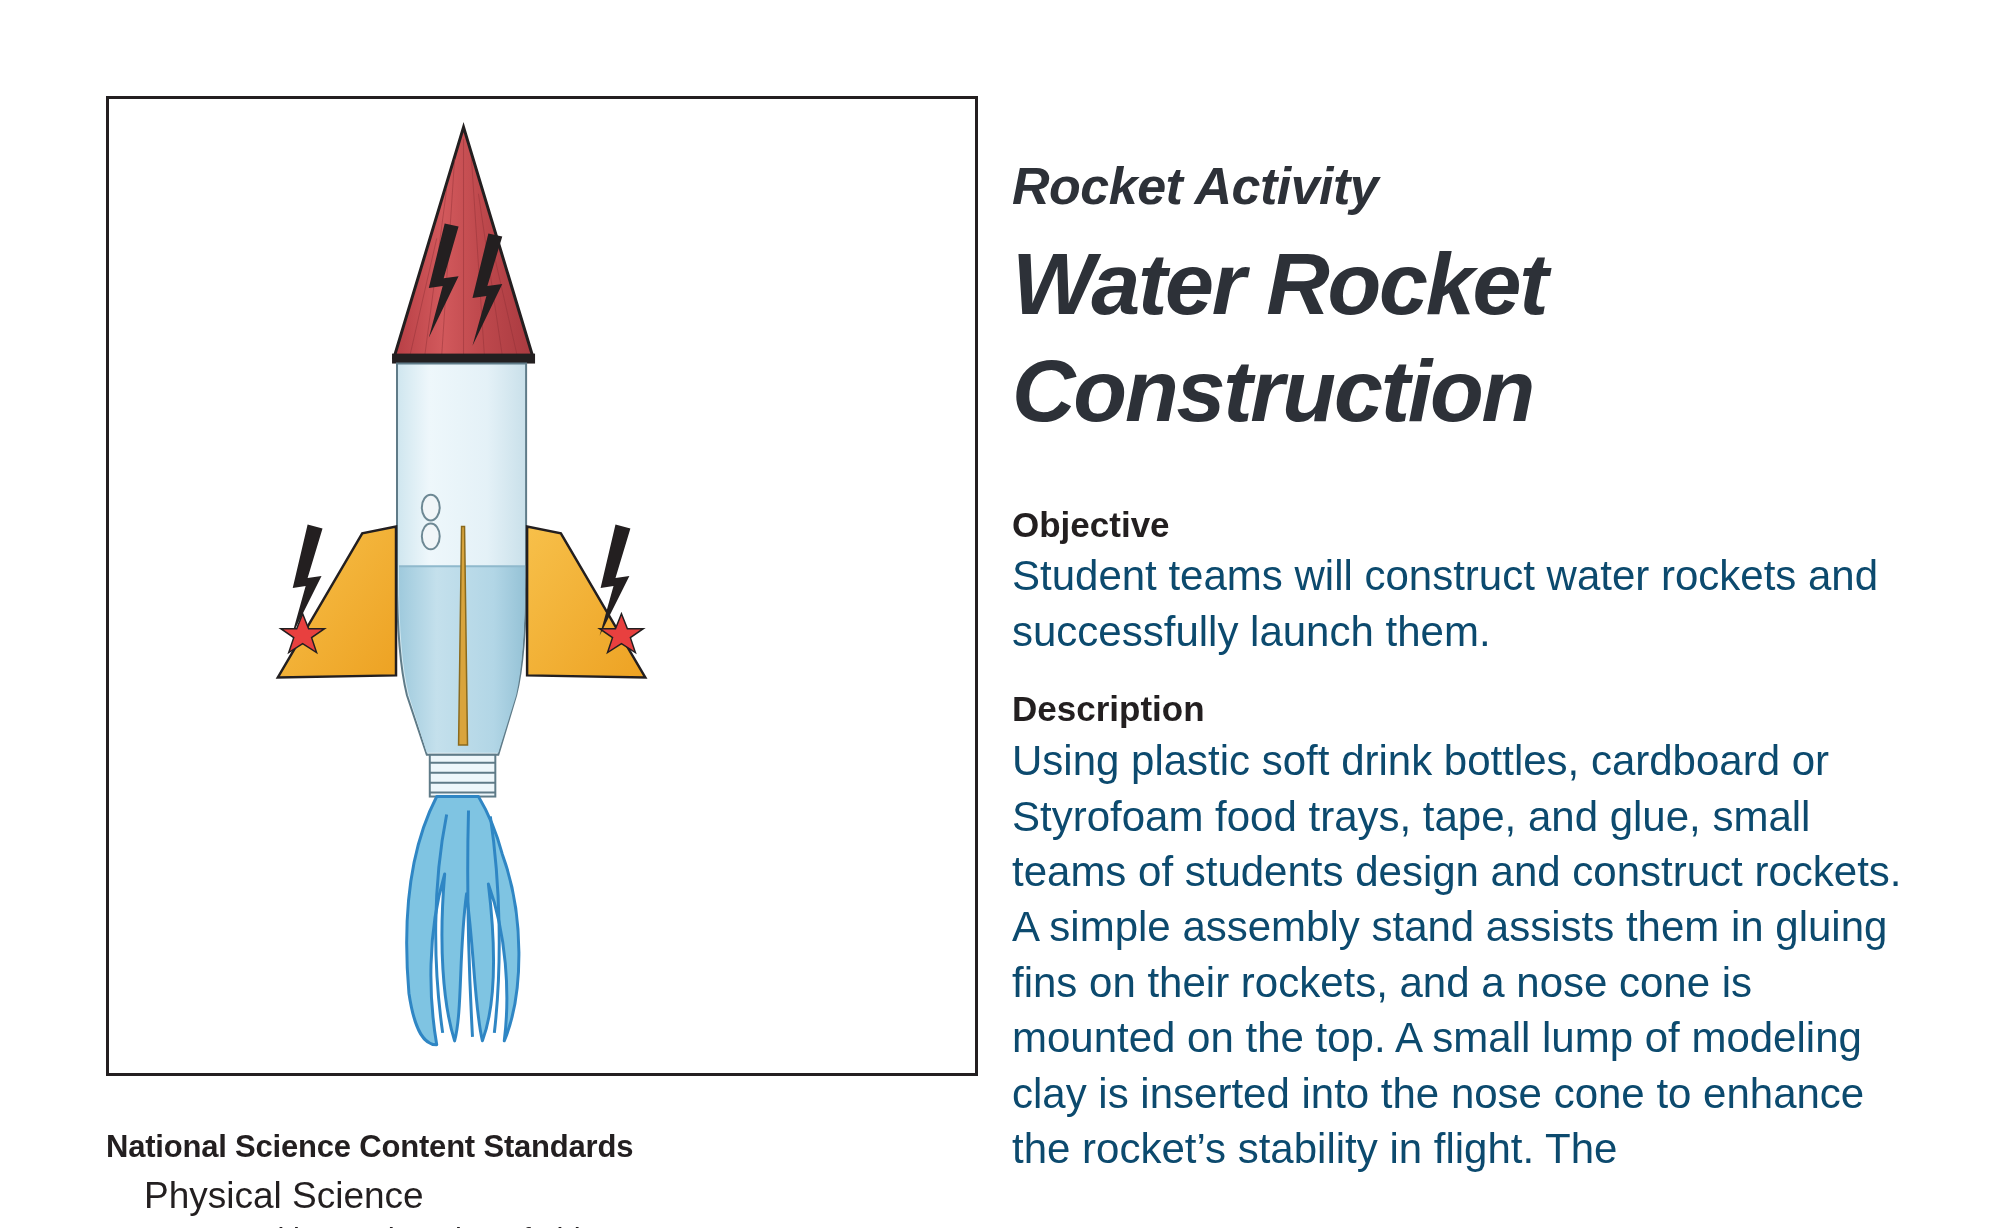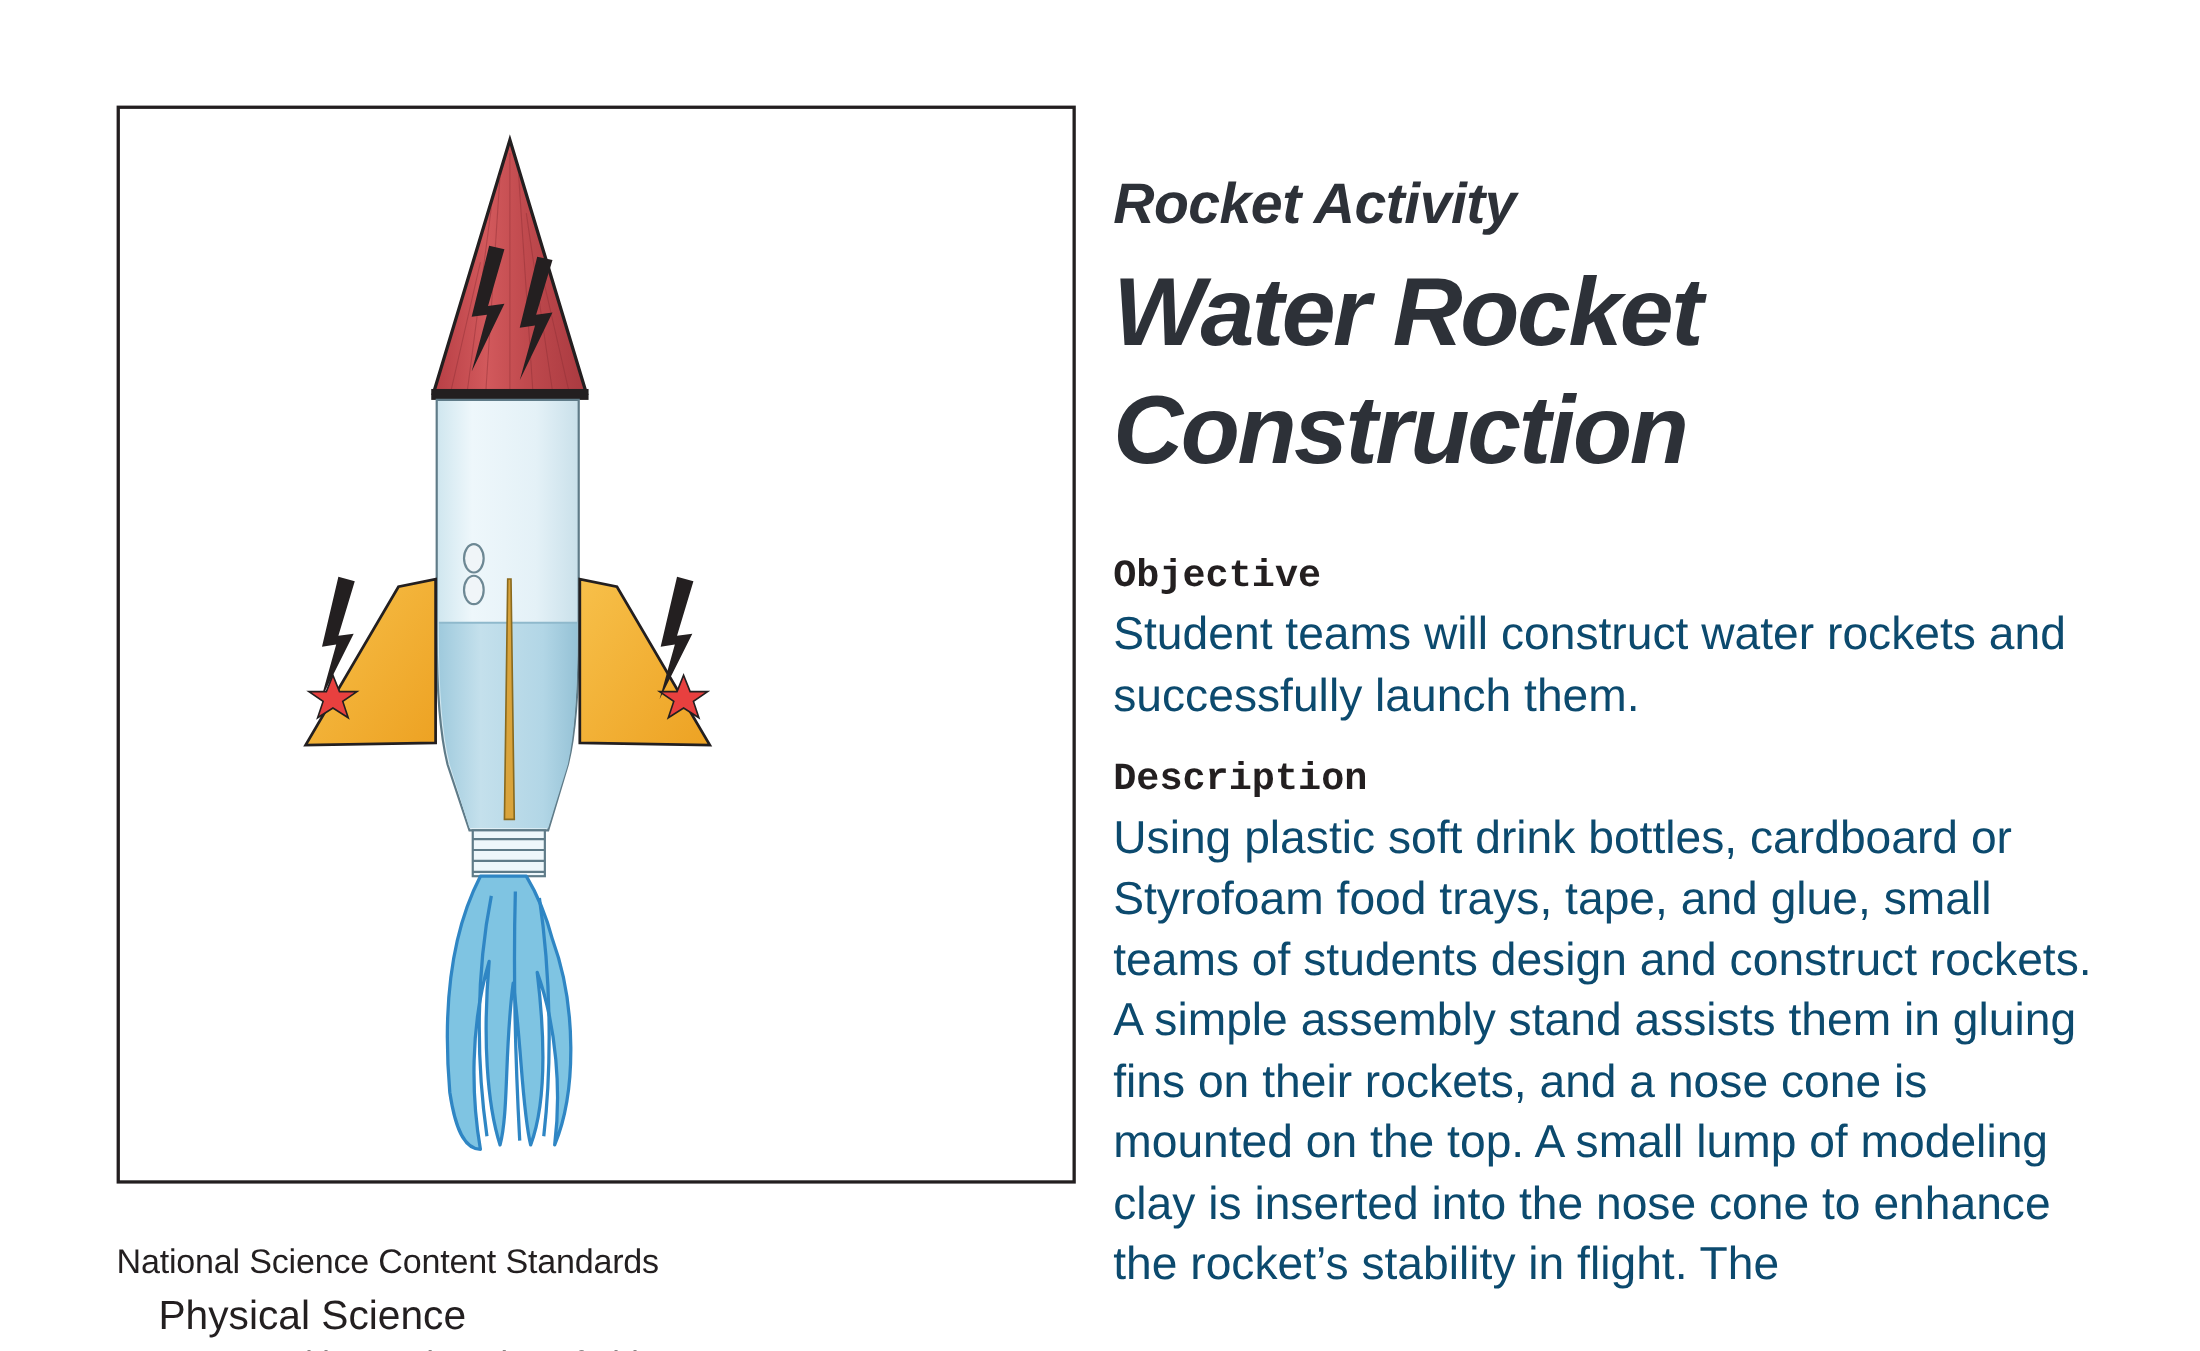--- a/index.html
+++ b/index.html
@@ -47,21 +47,21 @@
   }
 
   .standards {
     position: absolute;
     left: 106px;
     top: 1130px;
     width: 900px;
   }
   .standards-title {
     font-size: 31px;
-    font-weight: normal;
+    font-weight: bold;
     letter-spacing: -0.2px;
     line-height: 1.1;
     color: #231f20;
     margin: 0 0 10px 0;
   }
   .standards-l1 {
     font-size: 37px;
     line-height: 1.18;
     margin: 0 0 4px 38px;
     color: #231f20;
@@ -101,21 +101,20 @@
   }
   .section {
     margin-top: 58px;
   }
   .section-head {
     font-size: 35px;
     font-weight: bold;
     color: #231f20;
     margin: 0 0 2px 0;
     line-height: 1.25;
-    font-family: Liberation Mono, monospace;
   }
   .section-body {
     font-size: 42px;
     color: #0c4a6e;
     line-height: 1.32;
     margin: 0;
     white-space: pre-line;
   }
   .section.description {
     margin-top: 28px;

